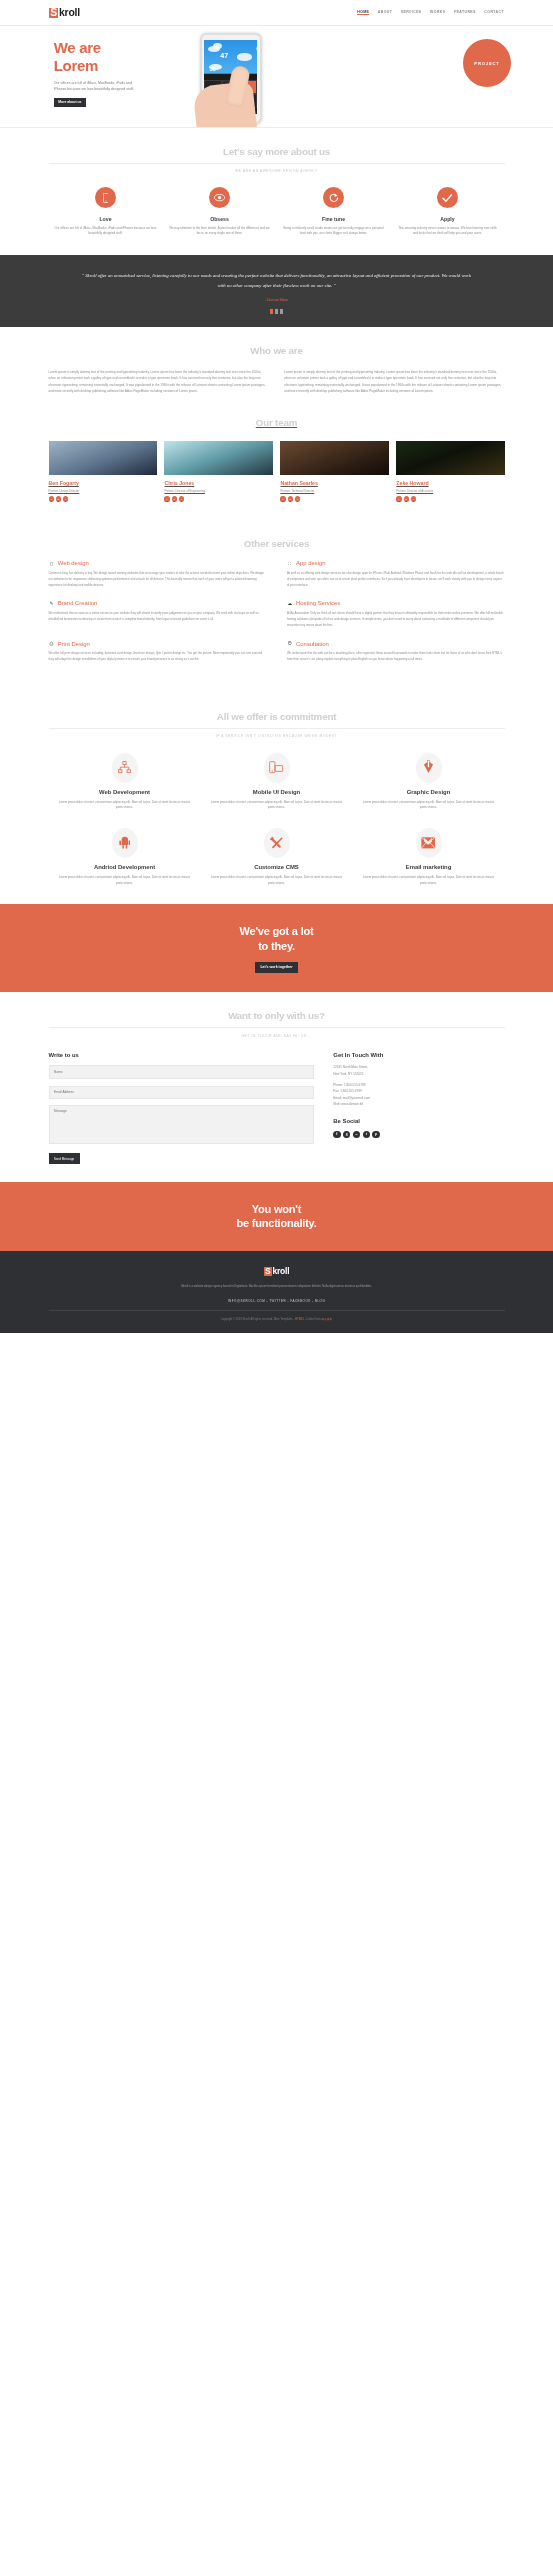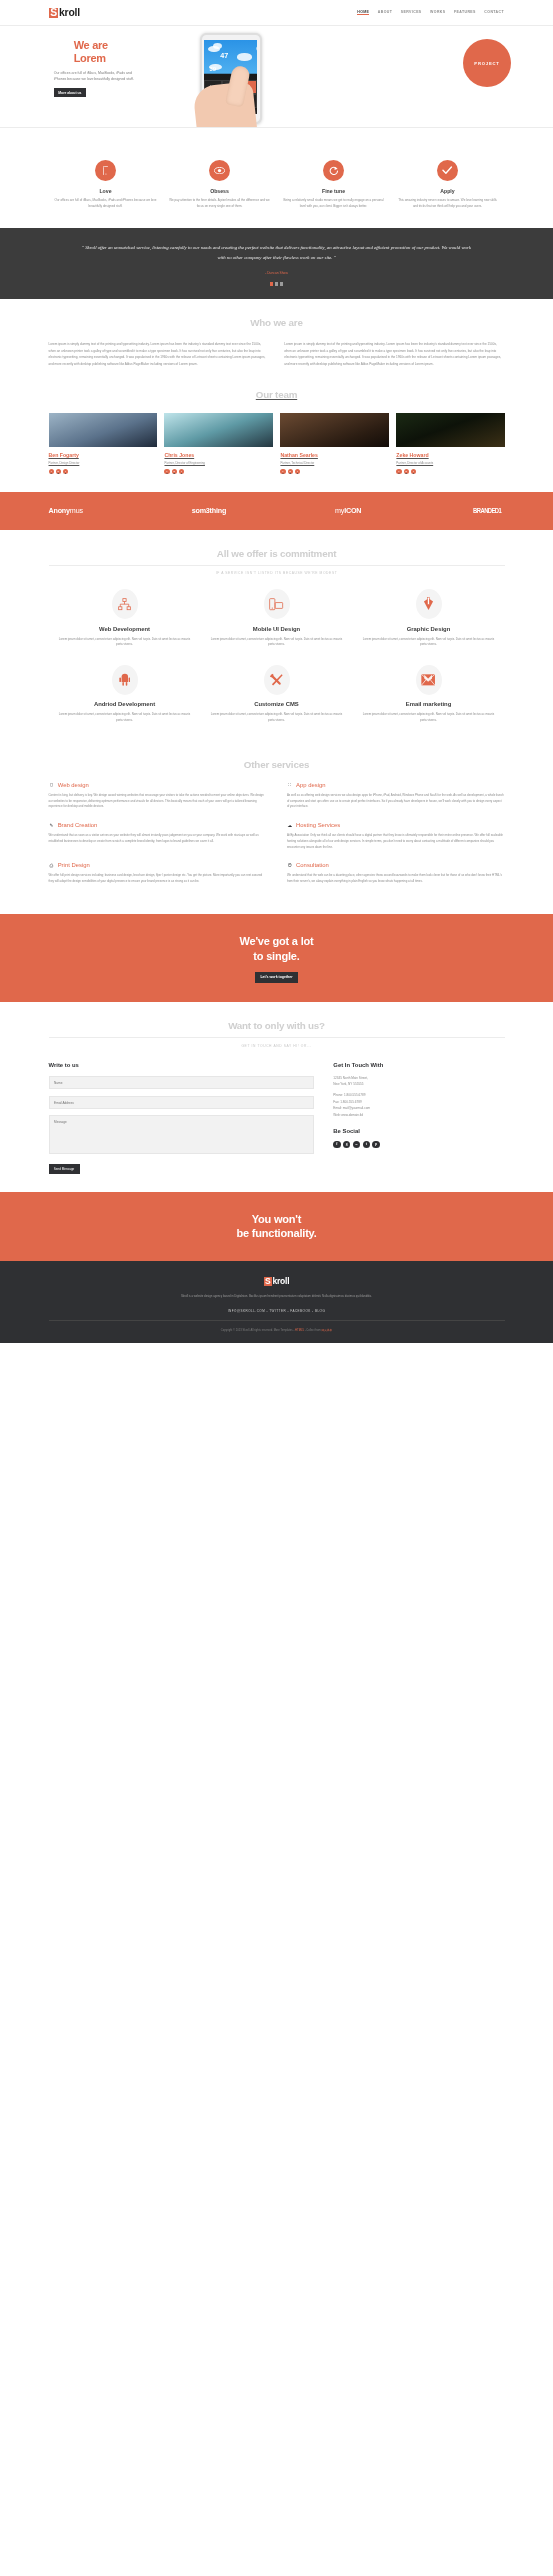--- a/index.html
+++ b/index.html
@@ -30,23 +30,22 @@
     font-size:3.5px; letter-spacing:0.4px; color:#8d8d8d;
     text-decoration:none; text-transform:uppercase; font-weight:600;
   }
   .main-nav a.active { color:#3a3a3a; border-bottom:0.7px solid #e0684b; padding-bottom:0.7px; }
 
   
   .hero { position:relative; height:101px; background:#fff; overflow:hidden; }
   .hero-inner { width:456px; margin:0 auto; position:relative; height:100%; }
   .hero-copy { position:absolute; left:5.2px; top:13px; width:111px; }
   .hero-copy h1 {
-    font-size:11px; line-height:1.18; color:#e0684b; font-weight:bold;
+    font-size:15px; line-height:1.18; color:#e0684b; font-weight:bold;
     letter-spacing:-0.3px;
-    margin-left:20px;
   }
   .hero-copy p { font-size:3.5px; line-height:1.75; color:#7d7d7d; margin-top:5.2px; width:81px; }
   .hero-btn {
     display:inline-block; margin-top:5.9px; background:#2f3033; color:#fff;
     font-size:3.4px; padding:2.6px 4.6px; border:0; font-weight:600; cursor:pointer;
   }
   
   .phone {
     position:absolute; left:146px; top:6.5px; width:77px; height:104px;
   }
@@ -267,20 +266,25 @@
         <div class="thumb"></div>
       </div>
 
       <div class="project-badge">PROJECT</div>
     </div>
   </section>
   <div class="hero-sep"></div>
 
   <section class="section">
     <div class="container">
+      <div class="sec-head">
+        <h2>Let's say more about us</h2>
+        <div class="sec-rule"></div>
+        <div class="sec-sub">WE ARE AN AWESOME DESIGN AGENCY</div>
+      </div>
       <div class="feat-row">
         <div class="feat">
           <div class="feat-ic">
             <svg width="5.9" height="9.8" viewBox="0 0 9 15">
                 <rect x="0.5" y="0.5" width="8" height="14" rx="1.5" fill="none" stroke="#fff" stroke-width="1.2"></rect>
                 <circle cx="4.5" cy="12.3" r="0.8" fill="#fff"></circle>
               </svg>
           </div>
           <h3>Love</h3>
           <p>Our offices are full of iMacs, MacBooks, iPads and iPhones because we love beautifully designed stuff.</p>
@@ -383,26 +387,70 @@
           <div class="socials">
             <span class="soc">f</span>
             <span class="soc">g</span>
             <span class="soc">t</span>
           </div>
         </div>
       </div>
     </div>
   </section>
 
-  <section class="clients">
-    <div class="container clients-inner">
-      <div class="client"><span>Anony</span><span class="thin">mus</span></div>
-      <div class="client"><span>som3thing</span></div>
-      <div class="client"><span class="thin">my</span><span>ICON</span></div>
-      <div class="client branded"><span>BRANDED1</span></div>
+
+  <section class="section">
+    <div class="container">
+      <div class="sec-head">
+        <h2>Other services</h2>
+      </div>
+      <div class="os-grid">
+        <div class="os">
+          <div class="os-title">
+            <span class="gi">▯</span>
+            <h3>Web design</h3>
+          </div>
+          <p>Content is king, but delivery is key. We design award winning websites that encourage your visitors to take the actions needed to meet your online objectives. We design our websites to be responsive, delivering optimum performance and visuals for all devices. This basically means that each of your users will get a tailored browsing experience for desktop and mobile devices.</p>
+        </div>
+        <div class="os">
+          <div class="os-title">
+            <span class="gi">∷</span>
+            <h3>App design</h3>
+          </div>
+          <p>As well as as offering web design services we also design apps for iPhone, iPad, Android, Windows Phone and SaaS for the web. As well as development, a whole bunch of companies and start ups often use us to create pixel perfect interfaces. So if you already have developers in house, we'll work closely with you to design every aspect of your interface.</p>
+        </div>
+        <div class="os">
+          <div class="os-title">
+            <span class="gi">✎</span>
+            <h3>Brand Creation</h3>
+          </div>
+          <p>We understand that as soon as a visitor arrives on your website they will almost instantly pass judgement on you or your company. We work with start-ups as well as established businesses to develop or create from scratch a complete brand identity, from logos to brand guidelines we cover it all.</p>
+        </div>
+        <div class="os">
+          <div class="os-title">
+            <span class="gi">☁</span>
+            <h3>Hosting Services</h3>
+          </div>
+          <p>At By Association Only we think all our clients should have a digital partner that they know is ultimately responsible for their entire online presence. We offer full scaleable hosting solutions alongside all of our web design services. In simple terms, you don't need to worry about contacting a multitude of different companies should you encounter any issues down the line.</p>
+        </div>
+        <div class="os">
+          <div class="os-title">
+            <span class="gi">⎙</span>
+            <h3>Print Design</h3>
+          </div>
+          <p>We offer full print design services including; business card design, brochure design, flyer / poster design etc. You get the picture. More importantly you can rest assured they will adopt the design sensibilities of your digital presence to ensure your brand presence is as strong as it can be.</p>
+        </div>
+        <div class="os">
+          <div class="os-title">
+            <span class="gi">Θ</span>
+            <h3>Consultation</h3>
+          </div>
+          <p>We understand that the web can be a daunting place, other agencies throw around buzzwords to make them look clever but for those of us who don't know their HTML's from their server's, we alway explain everything in plain English so you know whats happening at all times.</p>
+        </div>
+      </div>
     </div>
   </section>
 
   <section class="section">
     <div class="container">
       <div class="sec-head">
         <h2>All we offer is commitment</h2>
         <div class="sec-rule"></div>
         <div class="sec-sub">IF A SERVICE ISN'T LISTED ITS BECAUSE WE'RE MODEST</div>
       </div>
@@ -476,76 +524,24 @@
                 <path d="M5 1 L11 7 L17 1 L17 7 L11 12 L5 7 Z" fill="#fff" opacity=".85"></path>
               </svg>
           </div>
           <h3>Email marketing</h3>
           <p>Lorem ipsum dolor sit amet, consectetuer adipiscing elit. Nam vel turpis. Duis sit amet lectus ac mauris porta viverra.</p>
         </div>
       </div>
     </div>
   </section>
 
-  <section class="section">
-    <div class="container">
-      <div class="sec-head">
-        <h2>Other services</h2>
-      </div>
-      <div class="os-grid">
-        <div class="os">
-          <div class="os-title">
-            <span class="gi">▯</span>
-            <h3>Web design</h3>
-          </div>
-          <p>Content is king, but delivery is key. We design award winning websites that encourage your visitors to take the actions needed to meet your online objectives. We design our websites to be responsive, delivering optimum performance and visuals for all devices. This basically means that each of your users will get a tailored browsing experience for desktop and mobile devices.</p>
-        </div>
-        <div class="os">
-          <div class="os-title">
-            <span class="gi">∷</span>
-            <h3>App design</h3>
-          </div>
-          <p>As well as as offering web design services we also design apps for iPhone, iPad, Android, Windows Phone and SaaS for the web. As well as development, a whole bunch of companies and start ups often use us to create pixel perfect interfaces. So if you already have developers in house, we'll work closely with you to design every aspect of your interface.</p>
-        </div>
-        <div class="os">
-          <div class="os-title">
-            <span class="gi">✎</span>
-            <h3>Brand Creation</h3>
-          </div>
-          <p>We understand that as soon as a visitor arrives on your website they will almost instantly pass judgement on you or your company. We work with start-ups as well as established businesses to develop or create from scratch a complete brand identity, from logos to brand guidelines we cover it all.</p>
-        </div>
-        <div class="os">
-          <div class="os-title">
-            <span class="gi">☁</span>
-            <h3>Hosting Services</h3>
-          </div>
-          <p>At By Association Only we think all our clients should have a digital partner that they know is ultimately responsible for their entire online presence. We offer full scaleable hosting solutions alongside all of our web design services. In simple terms, you don't need to worry about contacting a multitude of different companies should you encounter any issues down the line.</p>
-        </div>
-        <div class="os">
-          <div class="os-title">
-            <span class="gi">⎙</span>
-            <h3>Print Design</h3>
-          </div>
-          <p>We offer full print design services including; business card design, brochure design, flyer / poster design etc. You get the picture. More importantly you can rest assured they will adopt the design sensibilities of your digital presence to ensure your brand presence is as strong as it can be.</p>
-        </div>
-        <div class="os">
-          <div class="os-title">
-            <span class="gi">Θ</span>
-            <h3>Consultation</h3>
-          </div>
-          <p>We understand that the web can be a daunting place, other agencies throw around buzzwords to make them look clever but for those of us who don't know their HTML's from their server's, we alway explain everything in plain English so you know whats happening at all times.</p>
-        </div>
-      </div>
-    </div>
-  </section>
-
   <section class="cta">
     <h2>
       <span>We've got a lot</span><br>
-      <span>to single.</span>
+      <span>to they.</span>
     </h2>
     <button class="btn">Let's work together</button>
   </section>
 
   <section class="section">
     <div class="container">
       <div class="sec-head">
         <h2>Want to only with us?</h2>
         <div class="sec-rule"></div>
         <div class="sec-sub">GET IN TOUCH AND SAY HI! OR...</div>

